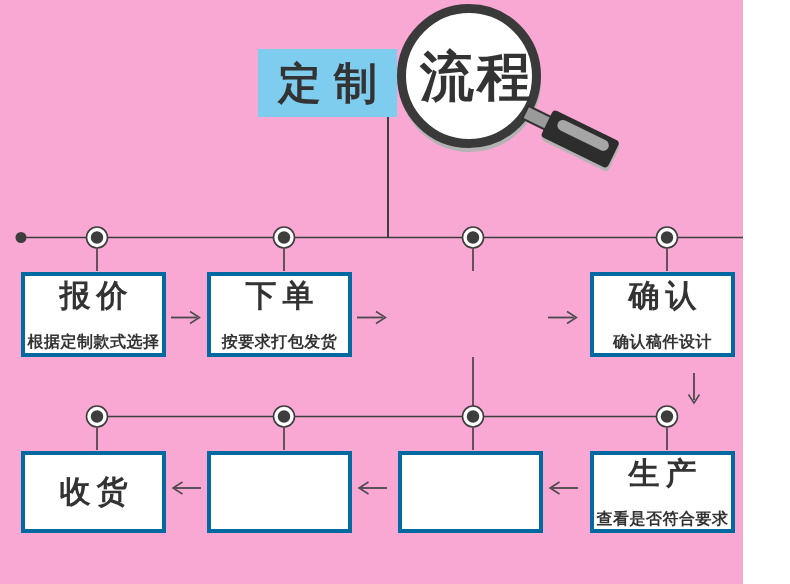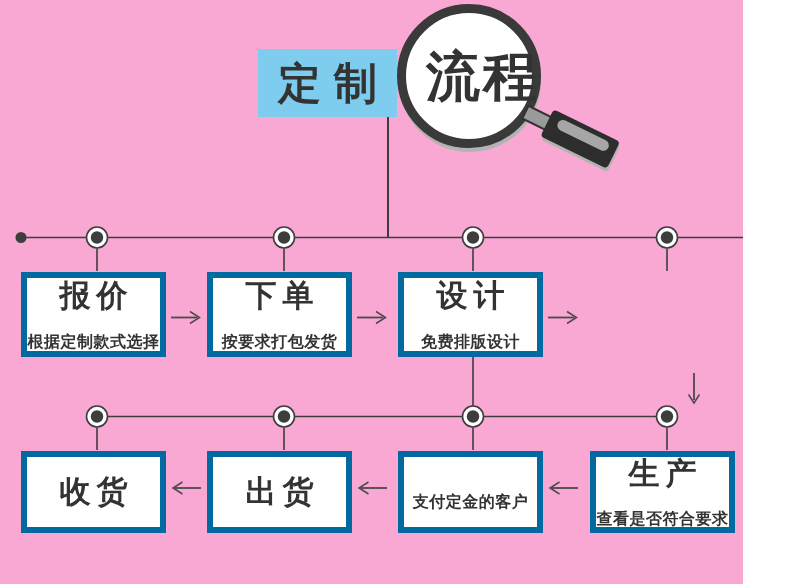--- a/index.html
+++ b/index.html
@@ -13,28 +13,28 @@
     background:#7ecdee;display:flex;align-items:center;justify-content:center;
   }
   .title-highlight .txt{
     font-size:43px;font-weight:700;color:#333333;letter-spacing:13px;
     padding-left:13px;line-height:1;white-space:nowrap;
   }
   .lens-label{
     position:absolute;left:398px;top:48px;width:142px;height:58px;
     display:flex;align-items:center;justify-content:center;
     font-size:54px;font-weight:700;color:#333333;letter-spacing:3px;
-    padding-left:14px;line-height:1;white-space:nowrap;
+    padding-left:8px;line-height:1;white-space:nowrap;
   }
   
   svg.diagram{position:absolute;left:0;top:0;width:790px;height:584px;}
   
   .flow-box{
     position:absolute;width:145px;background:#ffffff;
-    border:6px solid #0369a1;box-sizing:border-box;
+    border:4px solid #0369a1;box-sizing:border-box;
     display:flex;flex-direction:column;align-items:center;justify-content:center;
   }
   .row1{top:272px;height:85px;}
   .row2{top:451px;height:82px;justify-content:center;}
   .c1{left:21px}.c2{left:207px}.c3{left:398px}.c4{left:590px}
   .flow-title{
     font-size:31px;font-weight:700;color:#333333;letter-spacing:6px;
     padding-left:6px;line-height:1.1;white-space:nowrap;
   }
   .flow-sub{
@@ -133,32 +133,30 @@
   <div class="lens-label">流程</div>
 
   <div class="flow-box row1 c1">
     <div class="flow-title">报价</div>
     <div class="flow-sub">根据定制款式选择</div>
   </div>
   <div class="flow-box row1 c2">
     <div class="flow-title">下单</div>
     <div class="flow-sub">按要求打包发货</div>
   </div>
-  <div class="flow-box row1 c3">
-    <div class="flow-title">设计</div>
-    <div class="flow-sub">免费排版设计</div>
+  <div class="flow-box row1 c4">
+    <div class="flow-title">确认</div>
+    <div class="flow-sub">确认稿件设计</div>
   </div>
 
   <div class="flow-box row2 c1">
     <div class="flow-title">收货</div>
   </div>
   <div class="flow-box row2 c2">
-    <div class="flow-title">出货</div>
   </div>
   <div class="flow-box row2 c3">
-    <div class="flow-sub">支付定金的客户</div>
   </div>
   <div class="flow-box row2 c4">
     <div class="flow-title">生产</div>
     <div class="flow-sub">查看是否符合要求</div>
   </div>
 
 </div>
 
 </body></html>

